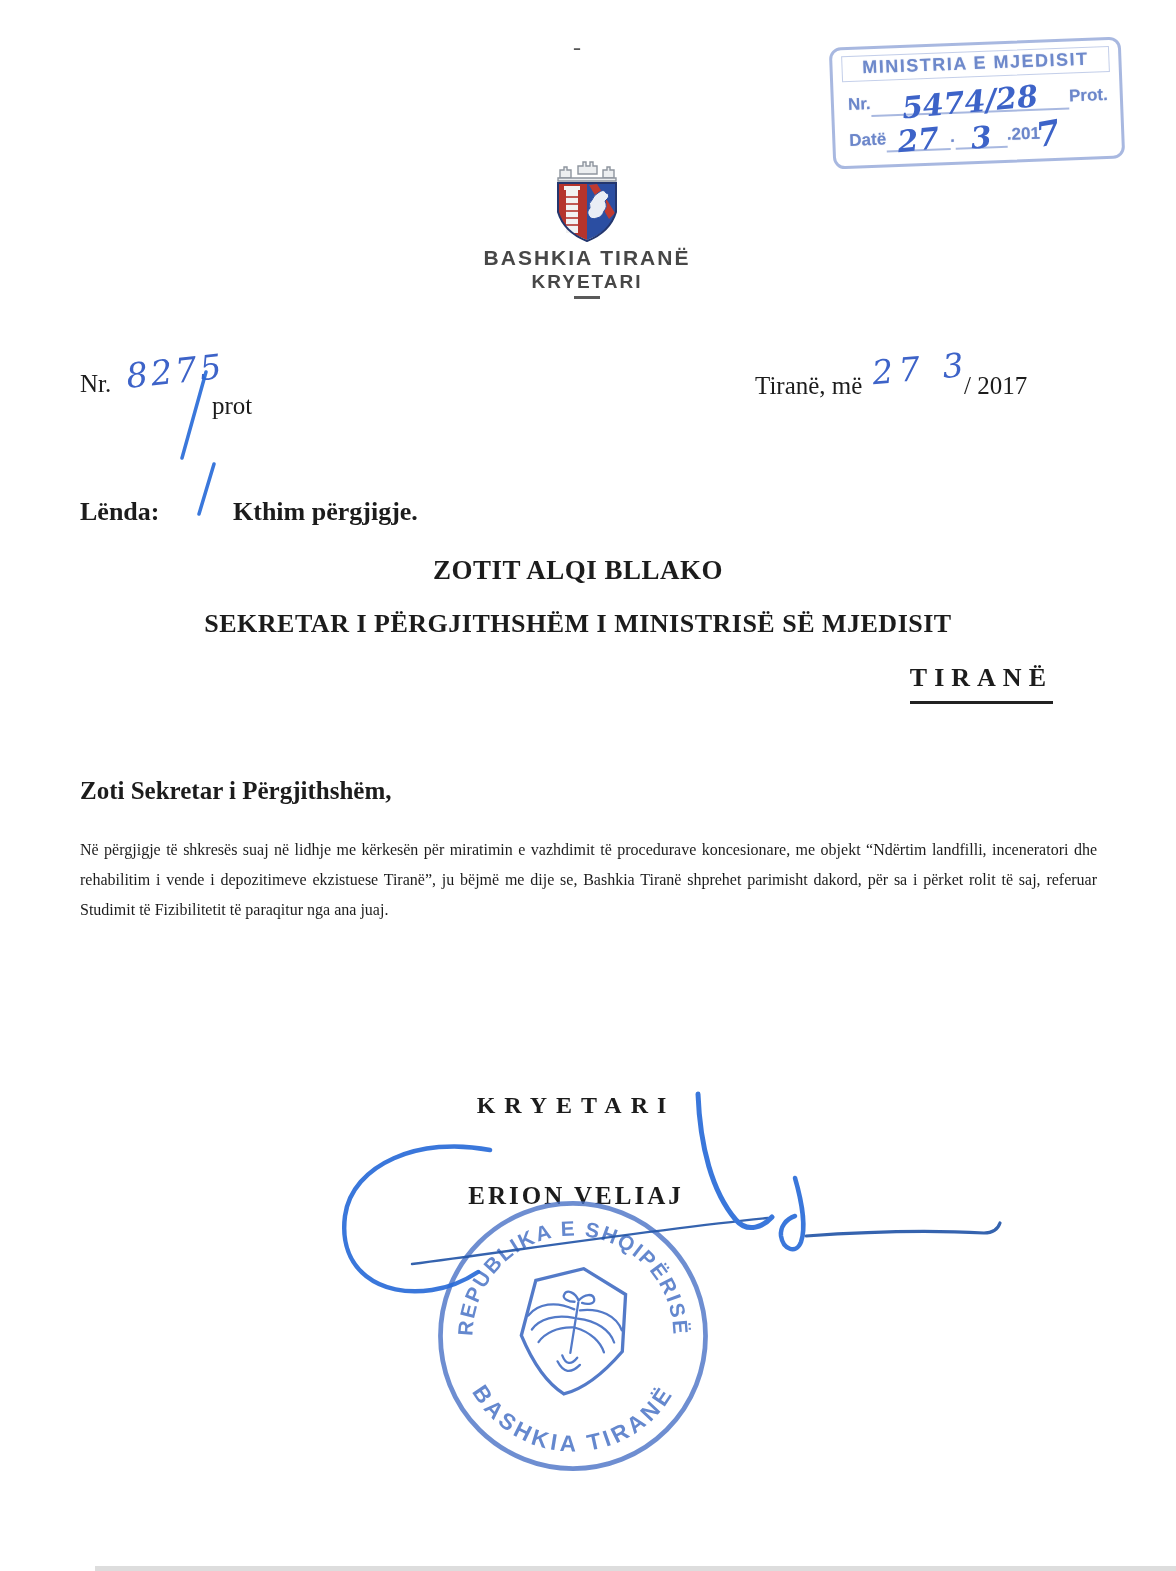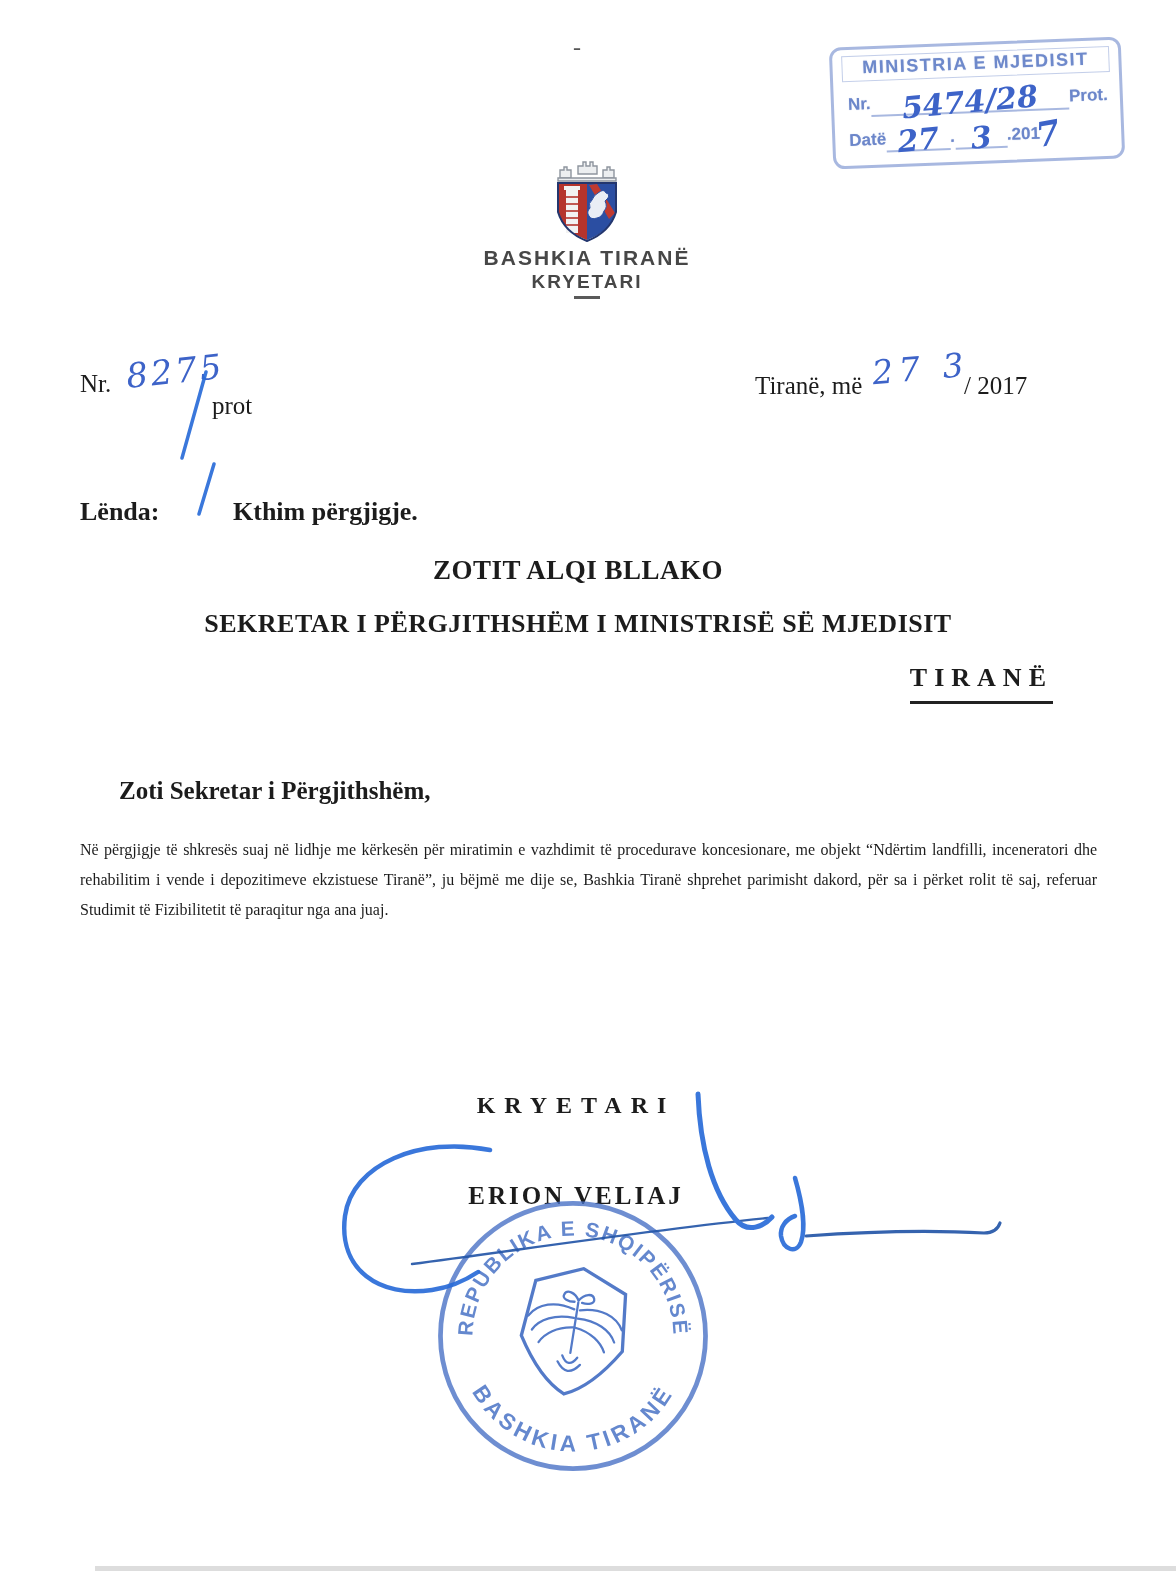--- a/index.html
+++ b/index.html
@@ -69,21 +69,21 @@
 
   
   .recipient-1{left:0;top:555px;width:1156px;text-align:center;font-size:27px;font-weight:bold;letter-spacing:.5px;}
   .recipient-2{left:0;top:609px;width:1156px;text-align:center;font-size:26px;font-weight:bold;letter-spacing:.5px;}
   .recipient-city{
     right:123px;top:663px;font-size:26px;font-weight:bold;letter-spacing:7px;
     border-bottom:3px solid #222;padding-bottom:8px;
   }
 
   
-  .salutation{left:80px;top:777px;font-size:25px;font-weight:bold;margin-left:39px;}
+  .salutation{left:80px;top:777px;font-size:25px;font-weight:bold;}
   .body-par{left:80px;top:835px;width:1017px;font-size:16px;line-height:30px;text-align:justify;}
   .closing{left:80px;top:1000px;font-size:24px;}
 
   
   .sig-title{left:0;top:1092px;width:1152px;text-align:center;font-size:24px;font-weight:bold;letter-spacing:9px;}
   .sig-name{left:0;top:1182px;width:1152px;text-align:center;font-size:25px;font-weight:bold;letter-spacing:3px;}
 
   
   .round-stamp{left:431px;top:1194px;opacity:.92;}
   .ink-overlay{left:0;top:0;pointer-events:none;}

